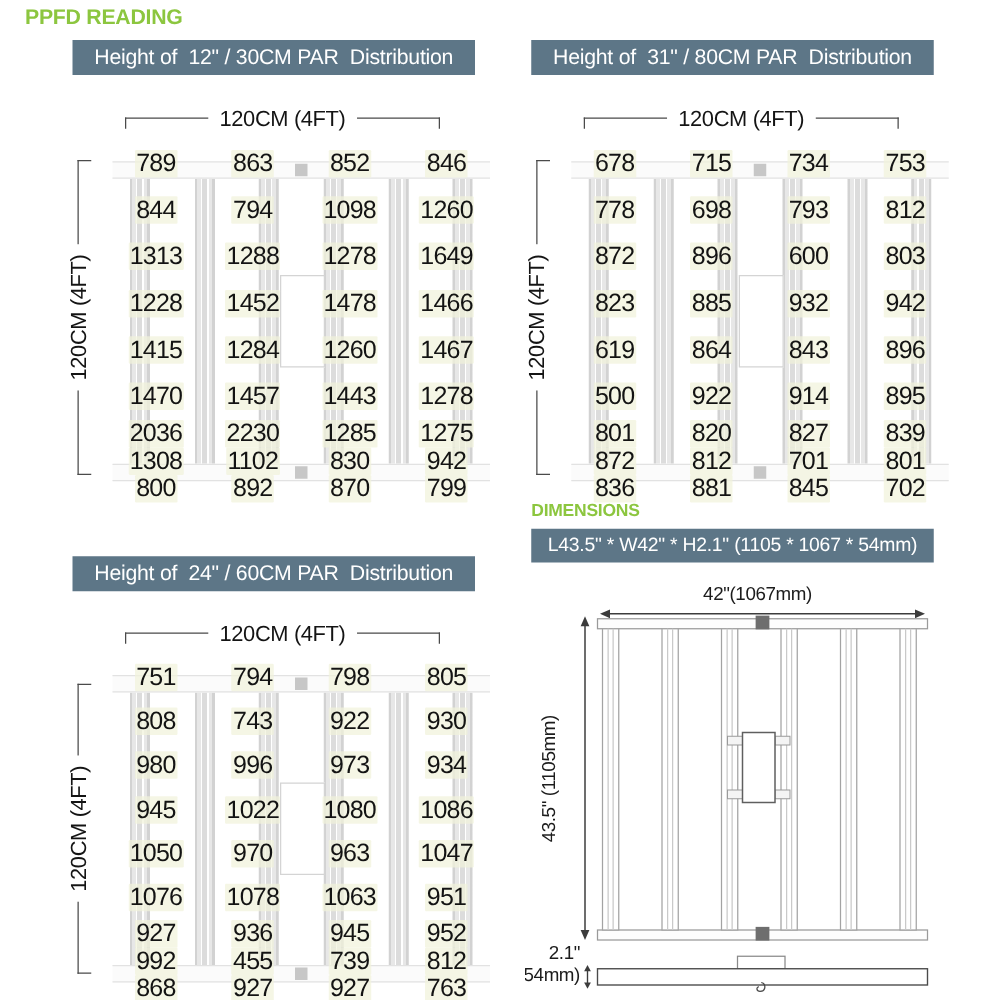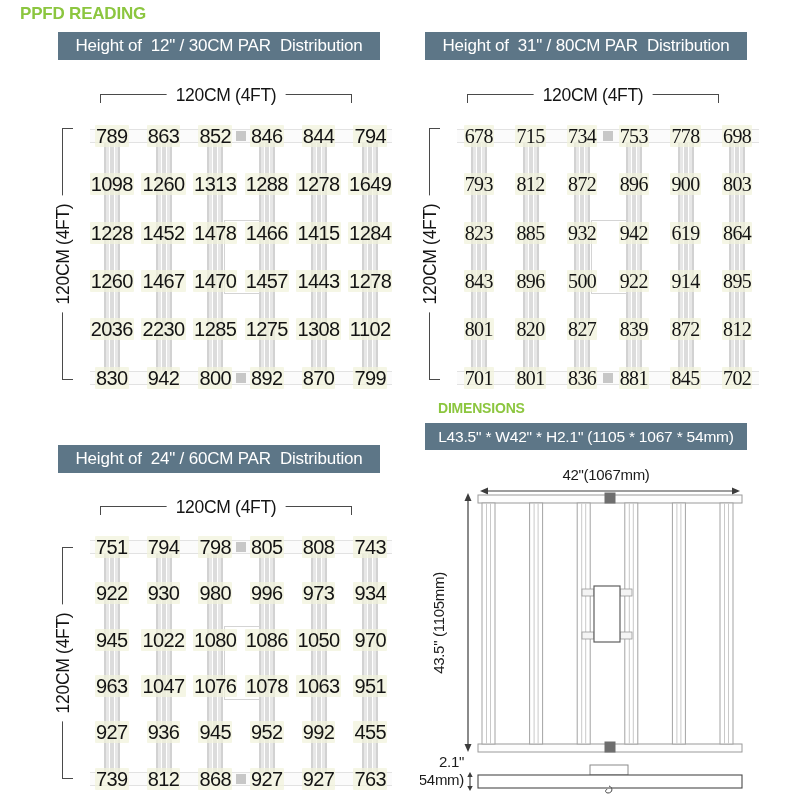--- a/index.html
+++ b/index.html
@@ -8,21 +8,21 @@
     background:#ffffff;
     font-family:"Liberation Sans","DejaVu Sans",sans-serif;
     color:#141414;
   }
   
   .green-title{
     position:absolute;font-weight:bold;color:var(--accent-green,#8CC63F);
     letter-spacing:-0.2px;white-space:pre;
   }
   #page-title{left:20px;top:4px;font-size:17px;}
-  #dim-title{left:438px;top:400px;font-size:14px;}
+  #dim-title{left:425px;top:400px;font-size:14px;}
   
   .panel-header{
     position:absolute;height:28px;width:322px;
     background:var(--header-bg,#5D7687);
     display:flex;align-items:center;justify-content:center;
   }
   .panel-header span{
     color:#fff;font-size:17px;letter-spacing:-0.2px;white-space:pre;
   }
   
@@ -41,21 +41,21 @@
   .al-stub.t{top:0;} .al-stub.b{bottom:0;}
   .al-label{
     position:absolute;left:11px;top:50%;
     transform:translate(-50%,-50%) rotate(180deg);
     writing-mode:vertical-rl;
     background:#fff;padding:8px 0;font-size:17.5px;letter-spacing:-0.3px;white-space:pre;
   }
   
   .grid{
     position:absolute;display:grid;
-    grid-template-columns:repeat(6,1fr);grid-template-rows:repeat(6,1fr);
+    grid-template-columns:repeat(4,1fr);grid-template-rows:repeat(6,1fr);
   }
   .cellwrap{display:flex;align-items:center;justify-content:center;position:relative;z-index:2;}
   .cell{
     font-size:20px;line-height:1;letter-spacing:-0.6px;color:#131313;
     background:rgba(241,243,219,0.72);padding:1px 1px;border-radius:1px;
   }
   
   .dc{position:absolute;display:block;z-index:1;}
   .dc.vbar{
     width:16px;
@@ -222,21 +222,21 @@
   <i class="ta-stub l"></i>
   <i class="ta-stub r"></i>
   <span class="ta-label">120CM (4FT)</span>
 </div>
 <div class="left-axis" style="left:419px;top:128px;height:252px;">
   <i class="al-line"></i>
   <i class="al-stub t"></i>
   <i class="al-stub b"></i>
   <span class="al-label">120CM (4FT)</span>
 </div>
-<div class="grid" style="left:453px;top:112px;width:310px;height:290px;font-family:Liberation Serif, serif;">
+<div class="grid" style="left:453px;top:112px;width:310px;height:290px;">
     <i class="dc vbar" style="left: 17.8333px; top: 31.1667px; height: 227.667px;"></i>
     <i class="dc vbar" style="left: 69.5px; top: 31.1667px; height: 227.667px;"></i>
     <i class="dc vbar" style="left: 121.167px; top: 31.1667px; height: 227.667px;"></i>
     <i class="dc vbar" style="left: 172.833px; top: 31.1667px; height: 227.667px;"></i>
     <i class="dc vbar" style="left: 224.5px; top: 31.1667px; height: 227.667px;"></i>
     <i class="dc vbar" style="left: 276.167px; top: 31.1667px; height: 227.667px;"></i>
     <i class="dc hbar" style="left: 4px; width: 302px; top: 17.1667px;"></i>
     <i class="dc hbar" style="left: 4px; width: 302px; top: 258.833px;"></i>
     <i class="dc sq" style="left: 150px; top: 19.1667px;"></i>
     <i class="dc sq" style="left: 150px; top: 260.833px;"></i>
@@ -265,21 +265,21 @@
     <div class="cellwrap">
       <span class="cell">812</span>
     </div>
     <div class="cellwrap">
       <span class="cell">872</span>
     </div>
     <div class="cellwrap">
       <span class="cell">896</span>
     </div>
     <div class="cellwrap">
-      <span class="cell">900</span>
+      <span class="cell">600</span>
     </div>
     <div class="cellwrap">
       <span class="cell">803</span>
     </div>
     <div class="cellwrap">
       <span class="cell">823</span>
     </div>
     <div class="cellwrap">
       <span class="cell">885</span>
     </div>

